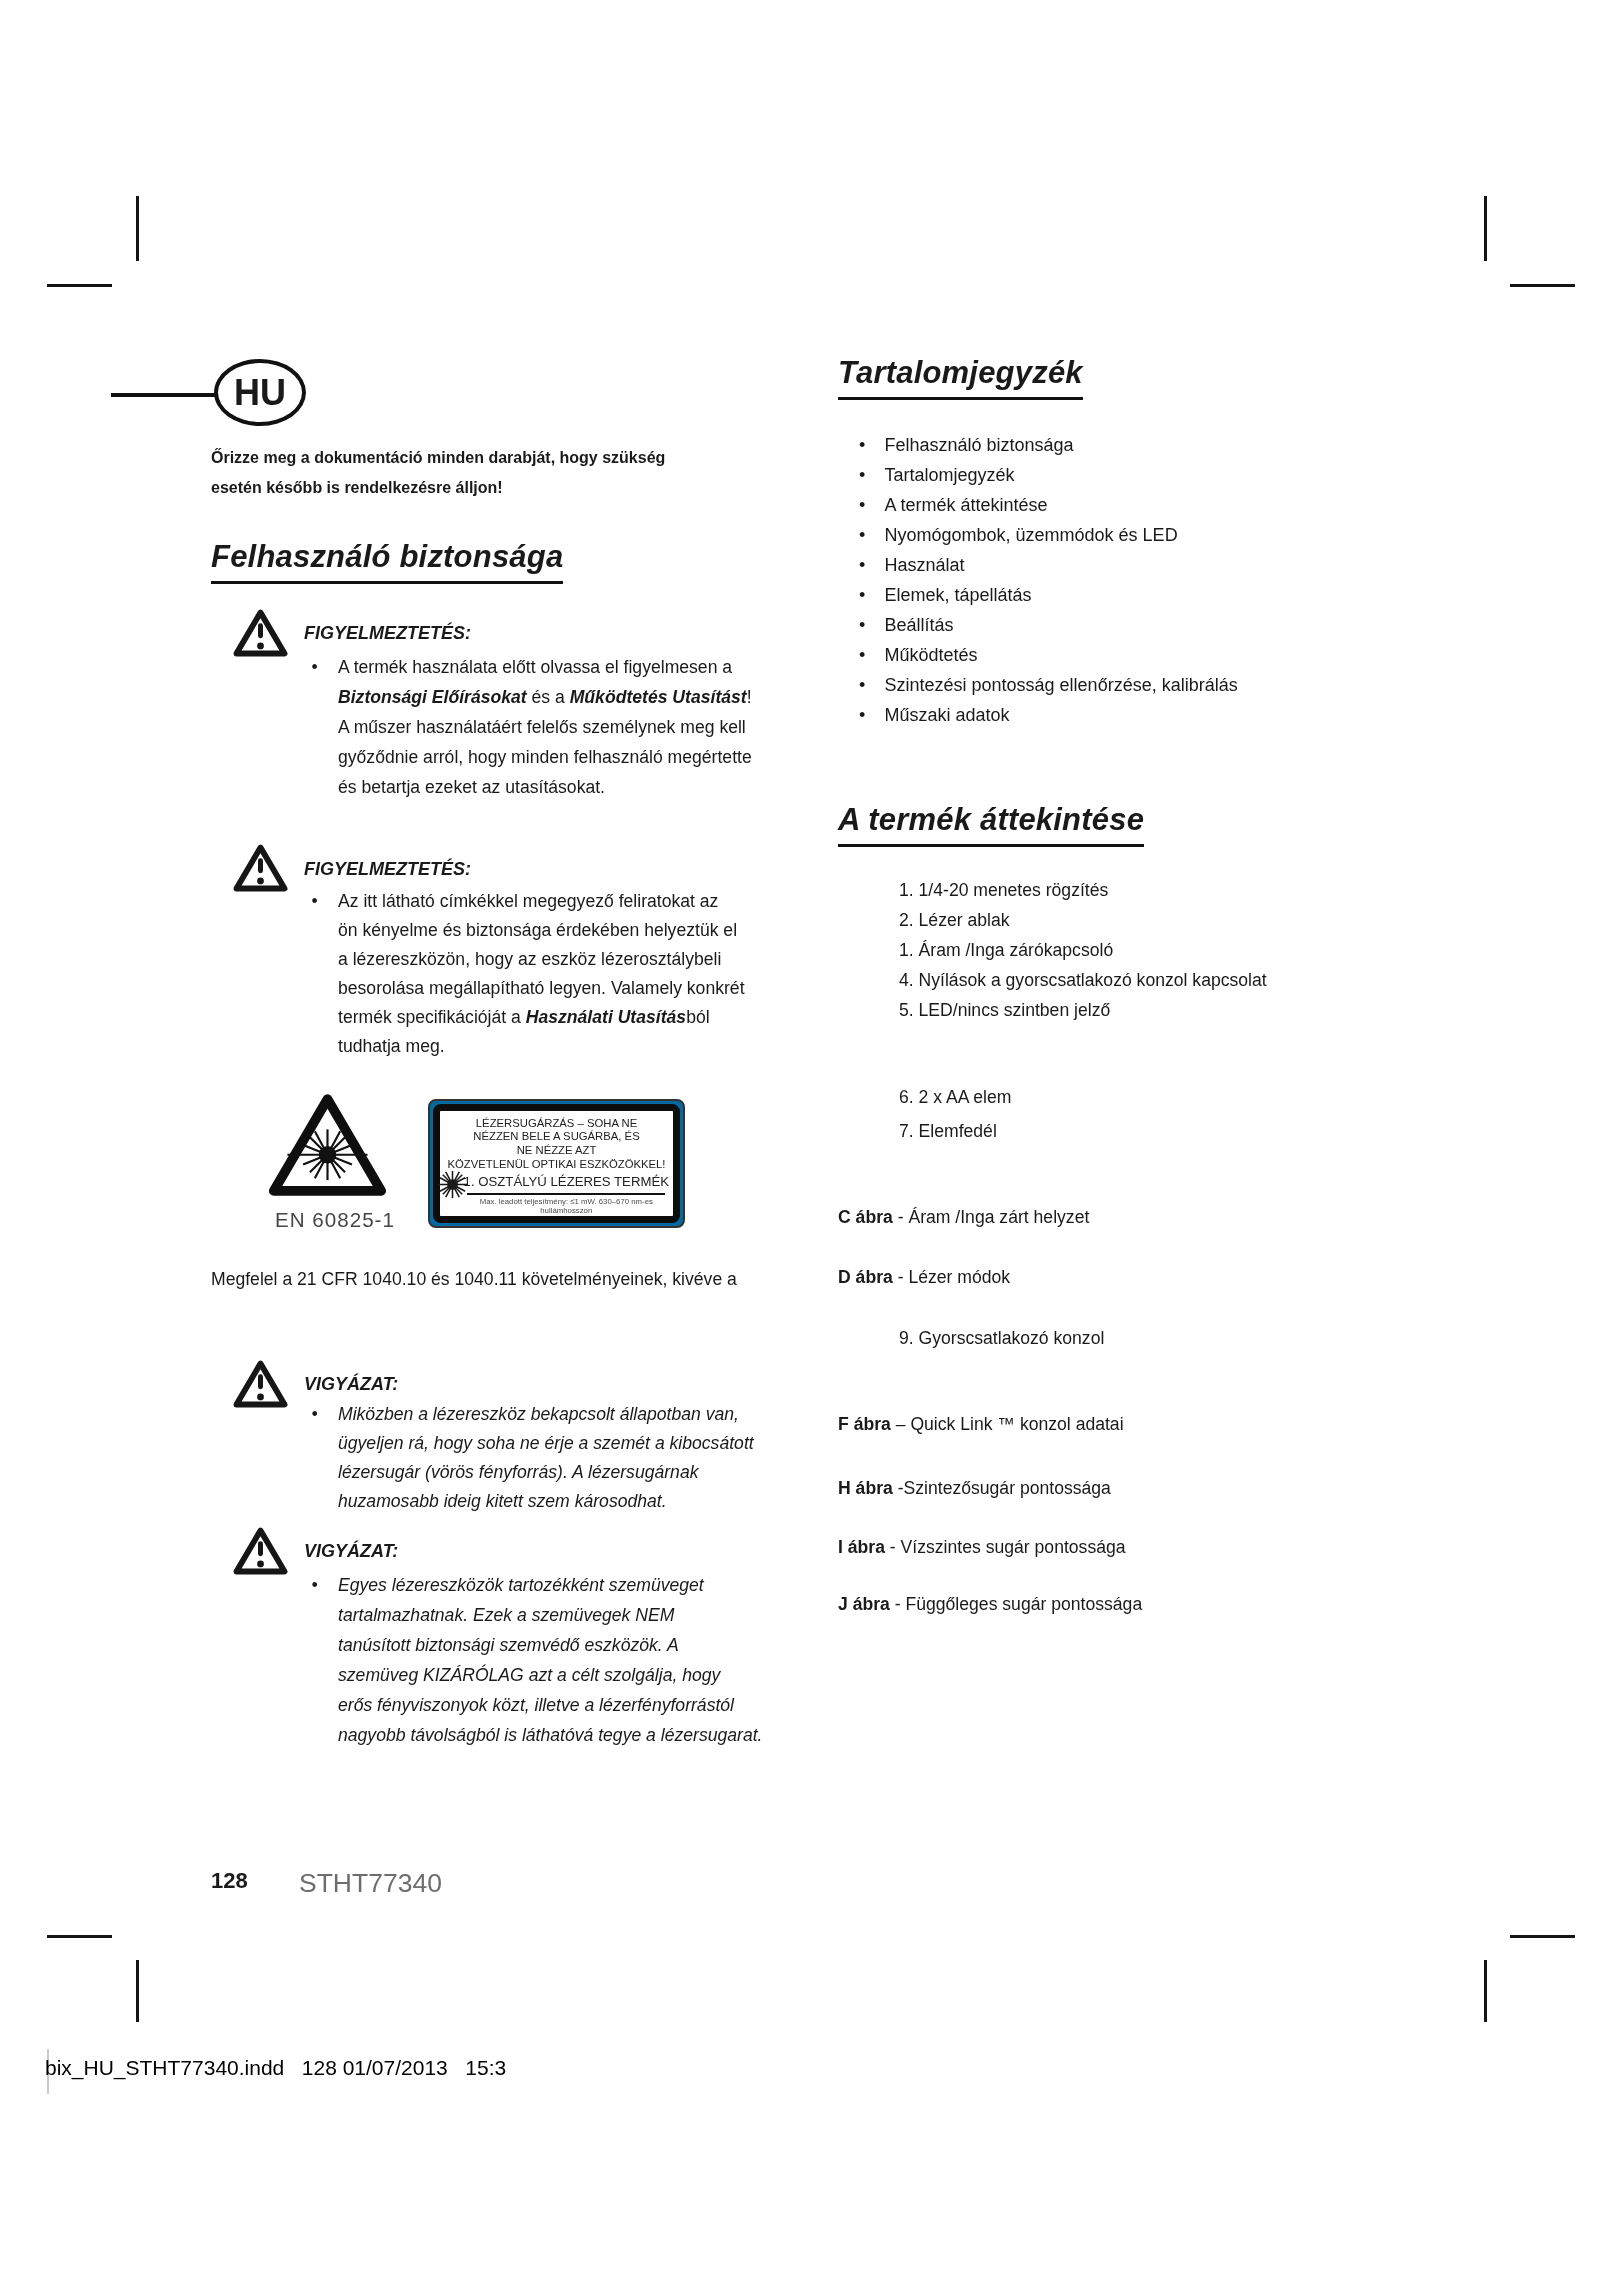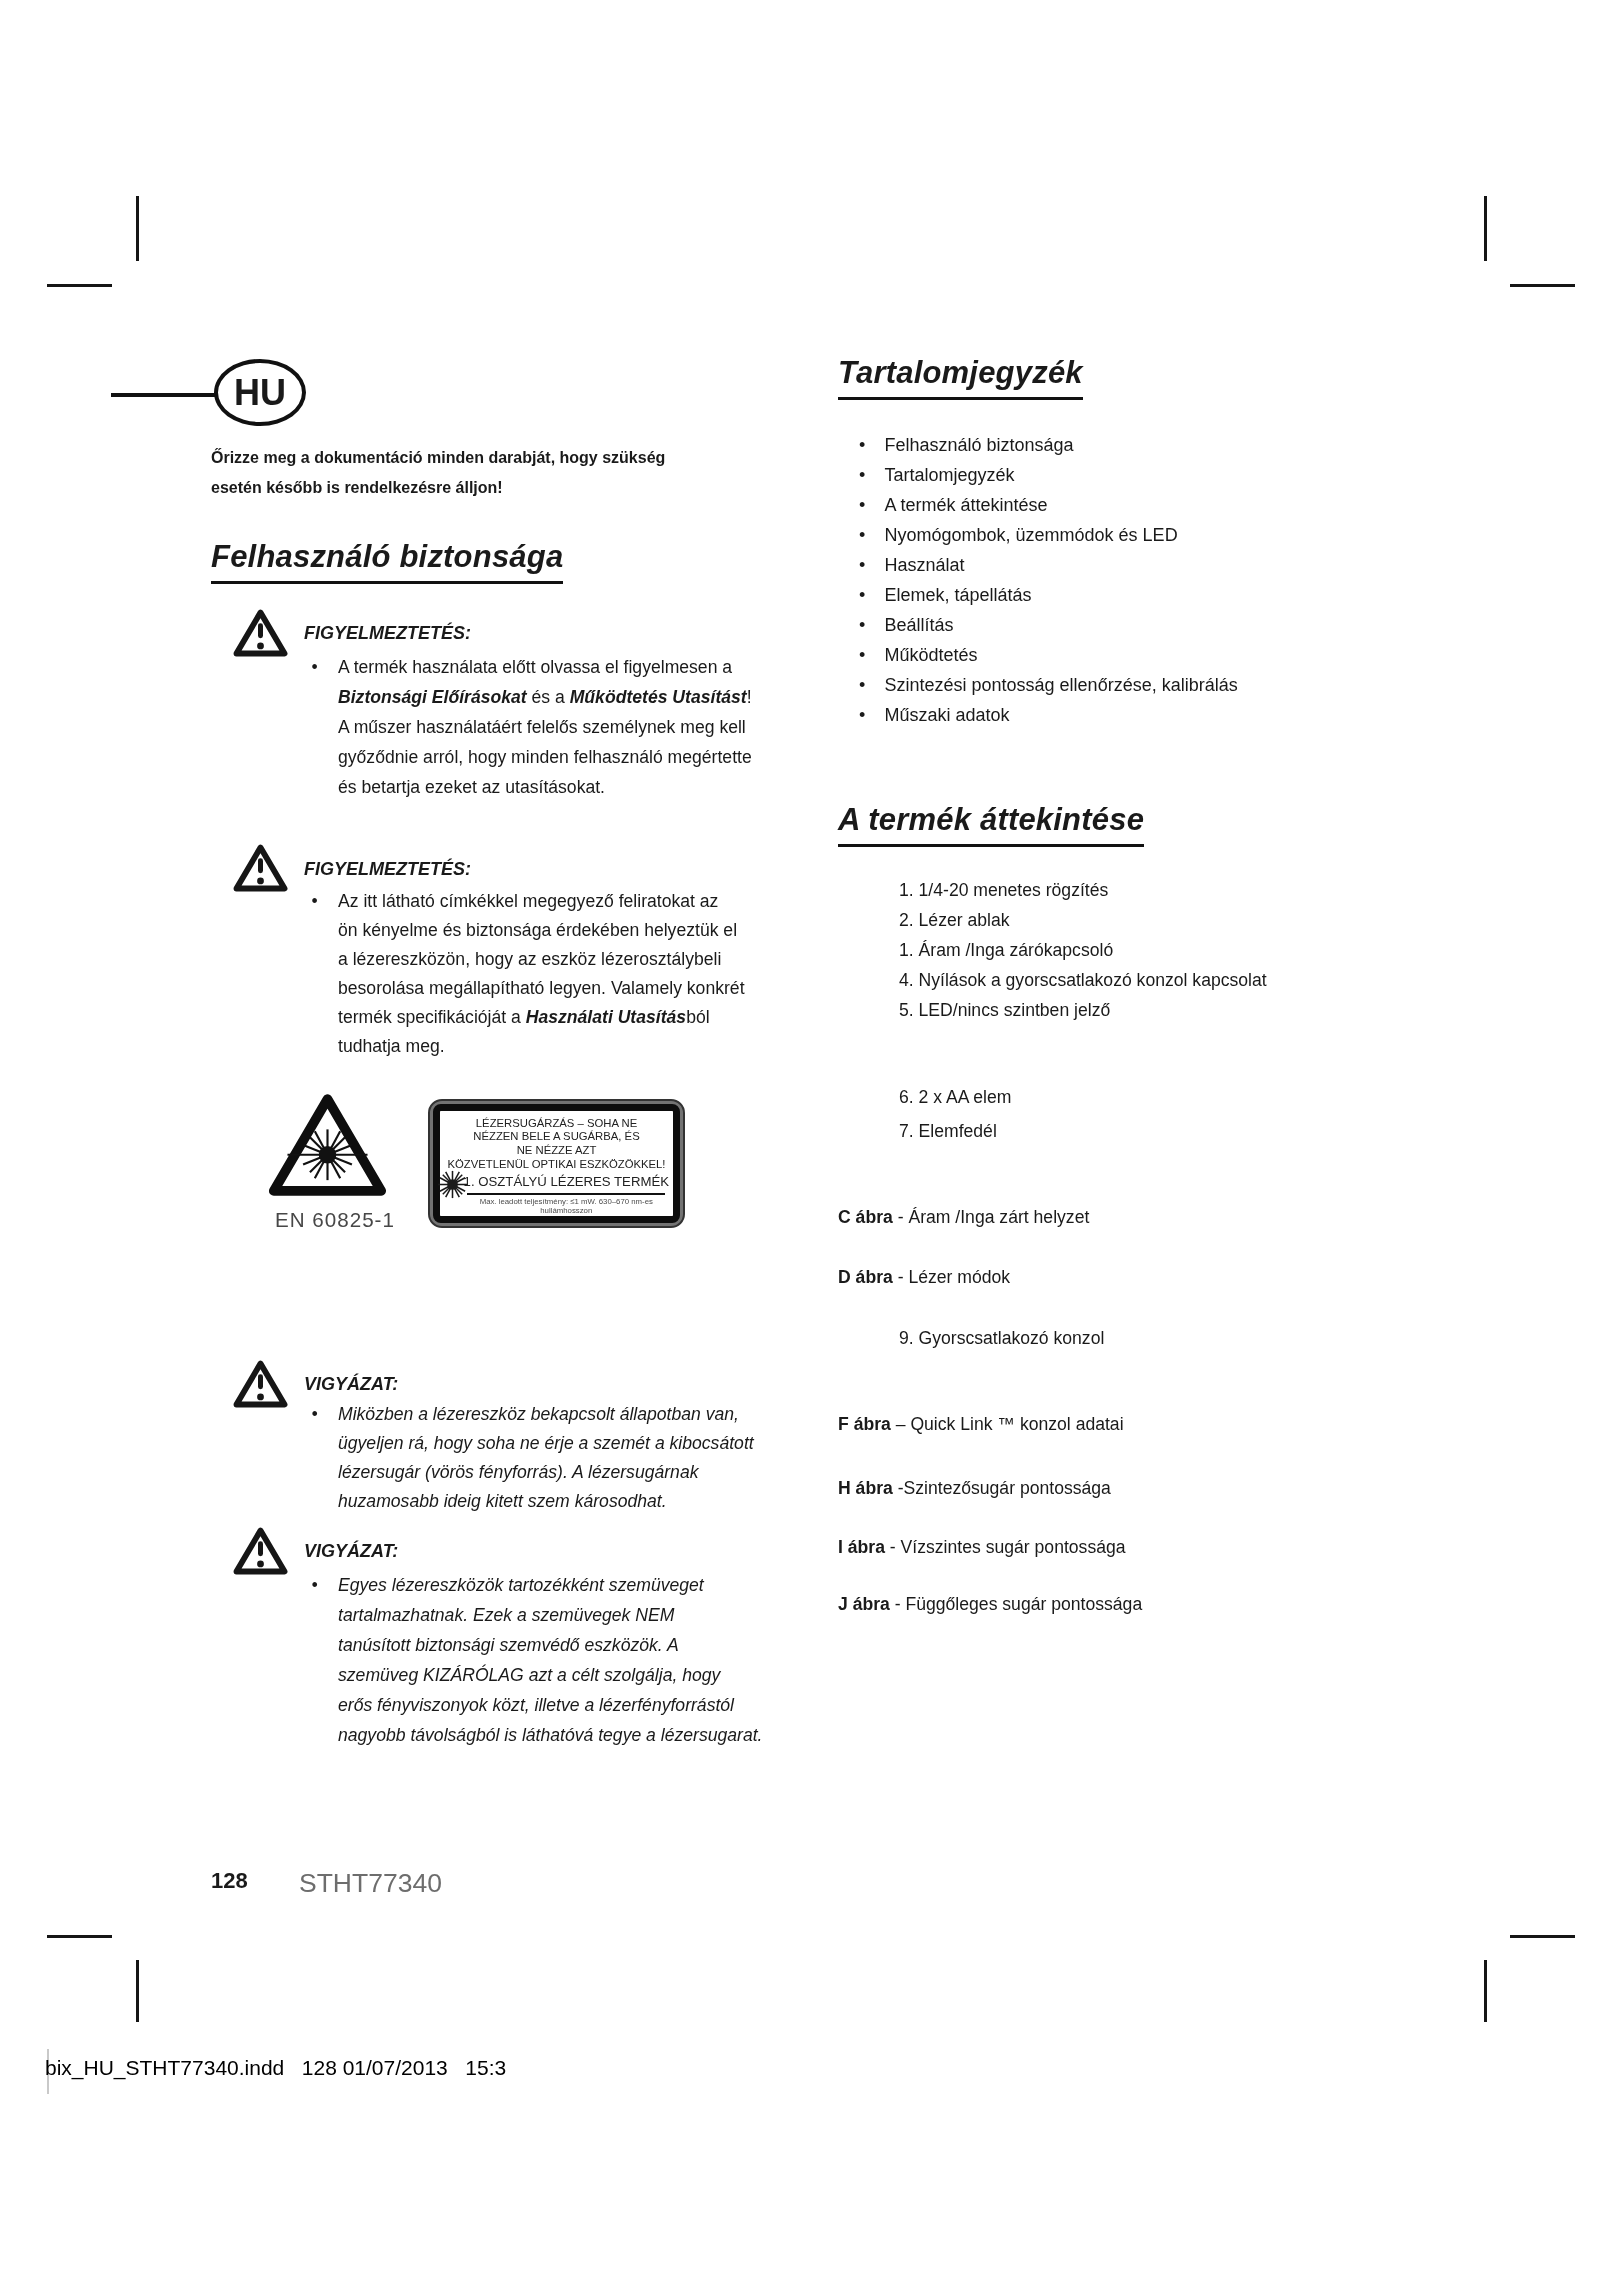--- a/index.html
+++ b/index.html
@@ -26,21 +26,21 @@
   }
   .warn-title{position:absolute;font-weight:bold;font-style:italic;font-size:18px;}
   .warn-body{position:absolute;font-size:17.6px;line-height:30px;}
   .warn-body .blt{position:absolute;left:-26.5px;top:0;}
   .warn-body.it{font-style:italic;}
   .bi{font-weight:bold;font-style:italic;}
   .tri{position:absolute;}
   
   .laser-label-outer{
     position:absolute;left:428px;top:1099px;width:257px;height:129px;
-    border:2px solid #333;border-radius:14px;padding:2.9px;box-sizing:border-box;background:#737373;
+    border:2px solid #333;border-radius:8px;padding:2.9px;box-sizing:border-box;background:#0369a1;
   }
   .laser-label-inner{
     width:100%;height:100%;border:7.8px solid #0d0d0d;border-radius:7.8px;box-sizing:border-box;
     position:relative;background:#fff;
   }
   .ll-text{position:absolute;left:0;right:0;top:5.9px;text-align:center;font-size:11.3px;line-height:13.7px;color:#222;font-weight:500;}
   .ll-class{position:absolute;left:23.5px;right:3.9px;top:63px;text-align:center;font-size:13.2px;color:#222;}
   .ll-rule{position:absolute;left:27.4px;right:7.8px;top:82px;height:2px;background:#111;}
   .ll-power{position:absolute;left:21.6px;right:2px;top:86px;text-align:center;font-size:7.8px;color:#4c4c4c;}
   .ll-burst{position:absolute;left:-3.9px;top:57px;}
@@ -157,20 +157,21 @@
           <line x1="4" y1="10" x2="30" y2="24"></line>
           <line x1="4" y1="24" x2="30" y2="10"></line>
         </g>
         <circle cx="17" cy="17" r="5.5" fill="#1a1a1a"></circle>
       </svg>
     </div>
   </div>
 </div>
 
 <div class="body-par" style="left:211px;top:1264px;">
+  <div>Megfelel a 21 CFR 1040.10 és 1040.11 követelményeinek, kivéve a</div>
 </div>
 
 <div class="tri" style="left:232px;top:1359px;">
   <svg width="57" height="50" viewBox="0 0 64 56">
     <path d="M32 5 L59 51 L5 51 Z" fill="none" stroke="#161616" stroke-width="6.5" stroke-linejoin="round"></path>
     <rect x="29.2" y="17" width="5.6" height="17" rx="2.8" fill="#161616"></rect>
     <circle cx="32" cy="42.5" r="3.8" fill="#161616"></circle>
   </svg>
 </div>
 <div class="warn-title" style="left:304px;top:1374px;">VIGYÁZAT:</div>

